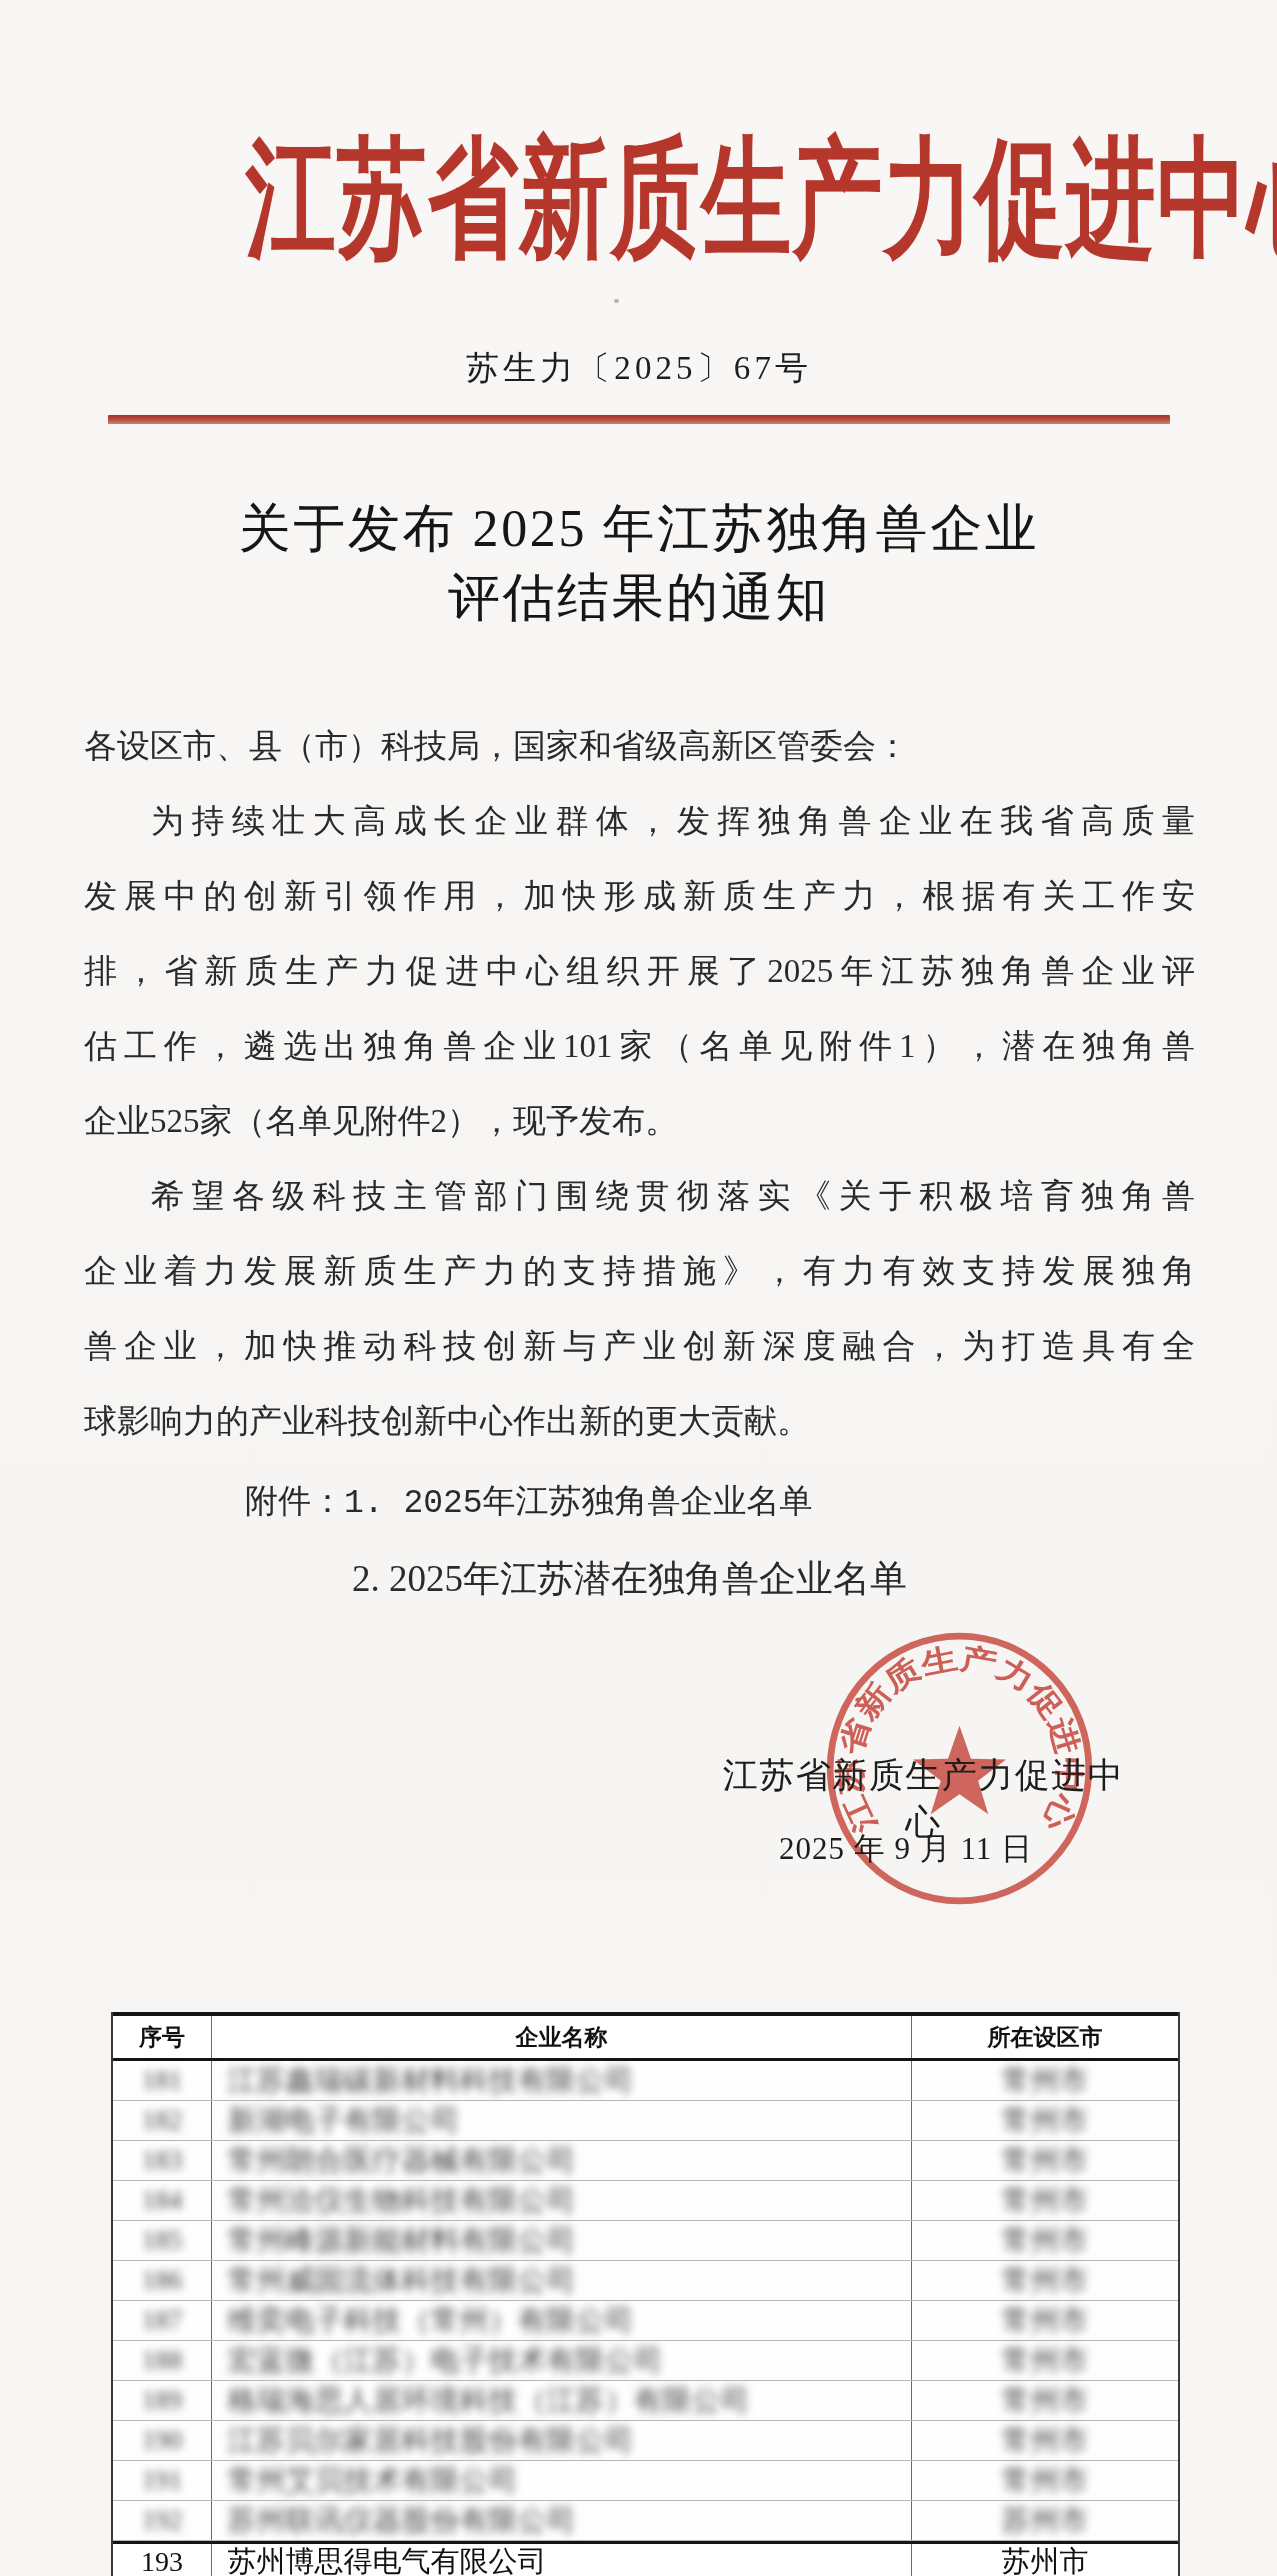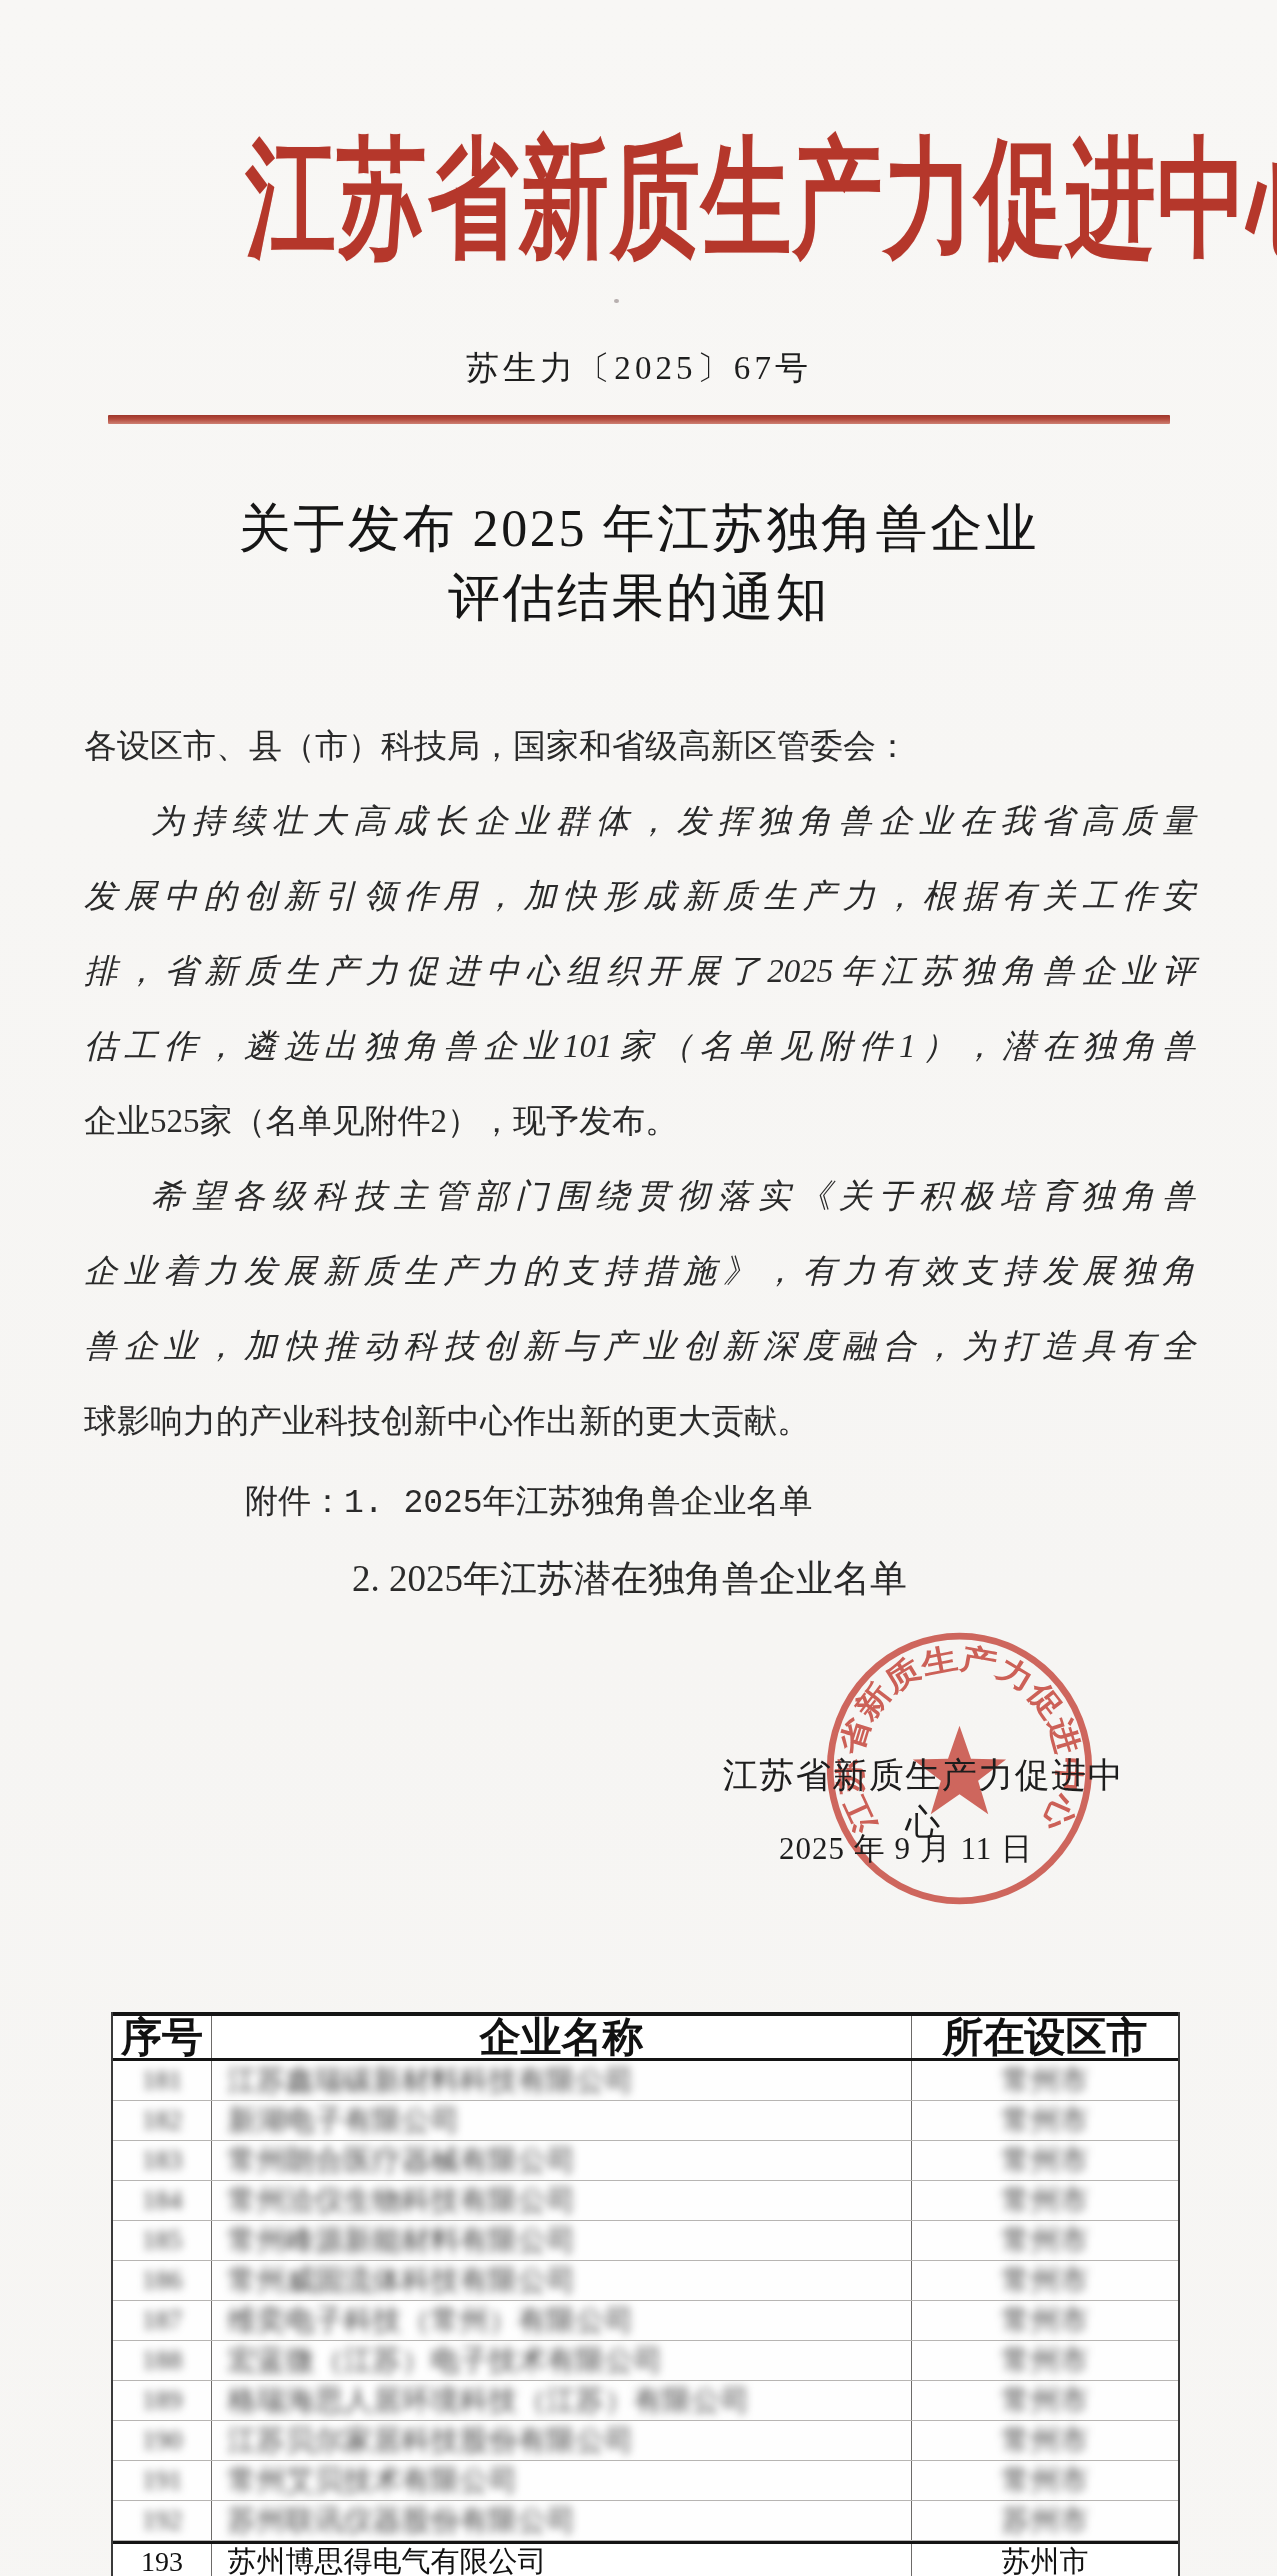--- a/index.html
+++ b/index.html
@@ -48,21 +48,21 @@
   }
   
   .body-block{position:absolute;top:709px;left:84px;width:1111px;}
   .body-line{
     height:75px;line-height:75px;
     font-size:33px;color:#2a2a2a;
     white-space:nowrap;
   }
   .body-line.fill{
     white-space:normal;
-    text-align:justify;text-align-last:justify;font-style:italic;
+    text-align:justify;text-align-last:justify;
   }
   .body-line.indent{text-indent:67px;}
   
   .attach-1{position:absolute;left:245px;top:1481px;font-size:33px;line-height:46px;color:#2a2a2a;white-space:nowrap;font-family:Liberation Mono, monospace;}
   .attach-2{position:absolute;left:352px;top:1556px;font-size:37px;line-height:46px;color:#2a2a2a;white-space:nowrap;}
   
   .seal-svg{position:absolute;left:810px;top:1615px;width:299px;height:307px;z-index:1;}
   .signer{
     position:absolute;left:707px;top:1752px;width:433px;
     text-align:center;font-size:35px;letter-spacing:1.5px;color:#1d1d1d;z-index:2;
@@ -75,21 +75,21 @@
   .roster{
     position:absolute;left:111px;top:2012px;width:1069px;
     background:#fefefe;
     border-left:2.1px solid #3a3a3a;border-right:2.1px solid #3a3a3a;
     border-bottom:2.6px solid #4a4a4a;
     box-sizing:border-box;
   }
   .t-head{
     display:flex;height:49px;box-sizing:border-box;
     border-top:4.1px solid #141414;border-bottom:3.1px solid #141414;
-    font-size:41px;font-weight:700;color:#111;
+    font-size:23px;font-weight:700;color:#111;
     align-items:center;background:#fff;
   }
   .t-row{
     display:flex;height:40px;box-sizing:border-box;
     border-bottom:1.5px solid #b7b5b3;
     font-size:29px;color:#3d3d3d;align-items:center;background:#fefefe;
   }
   .t-row.focus{
     height:41px;
     border-top:3.6px solid #141414;border-bottom:3.6px solid #141414;

